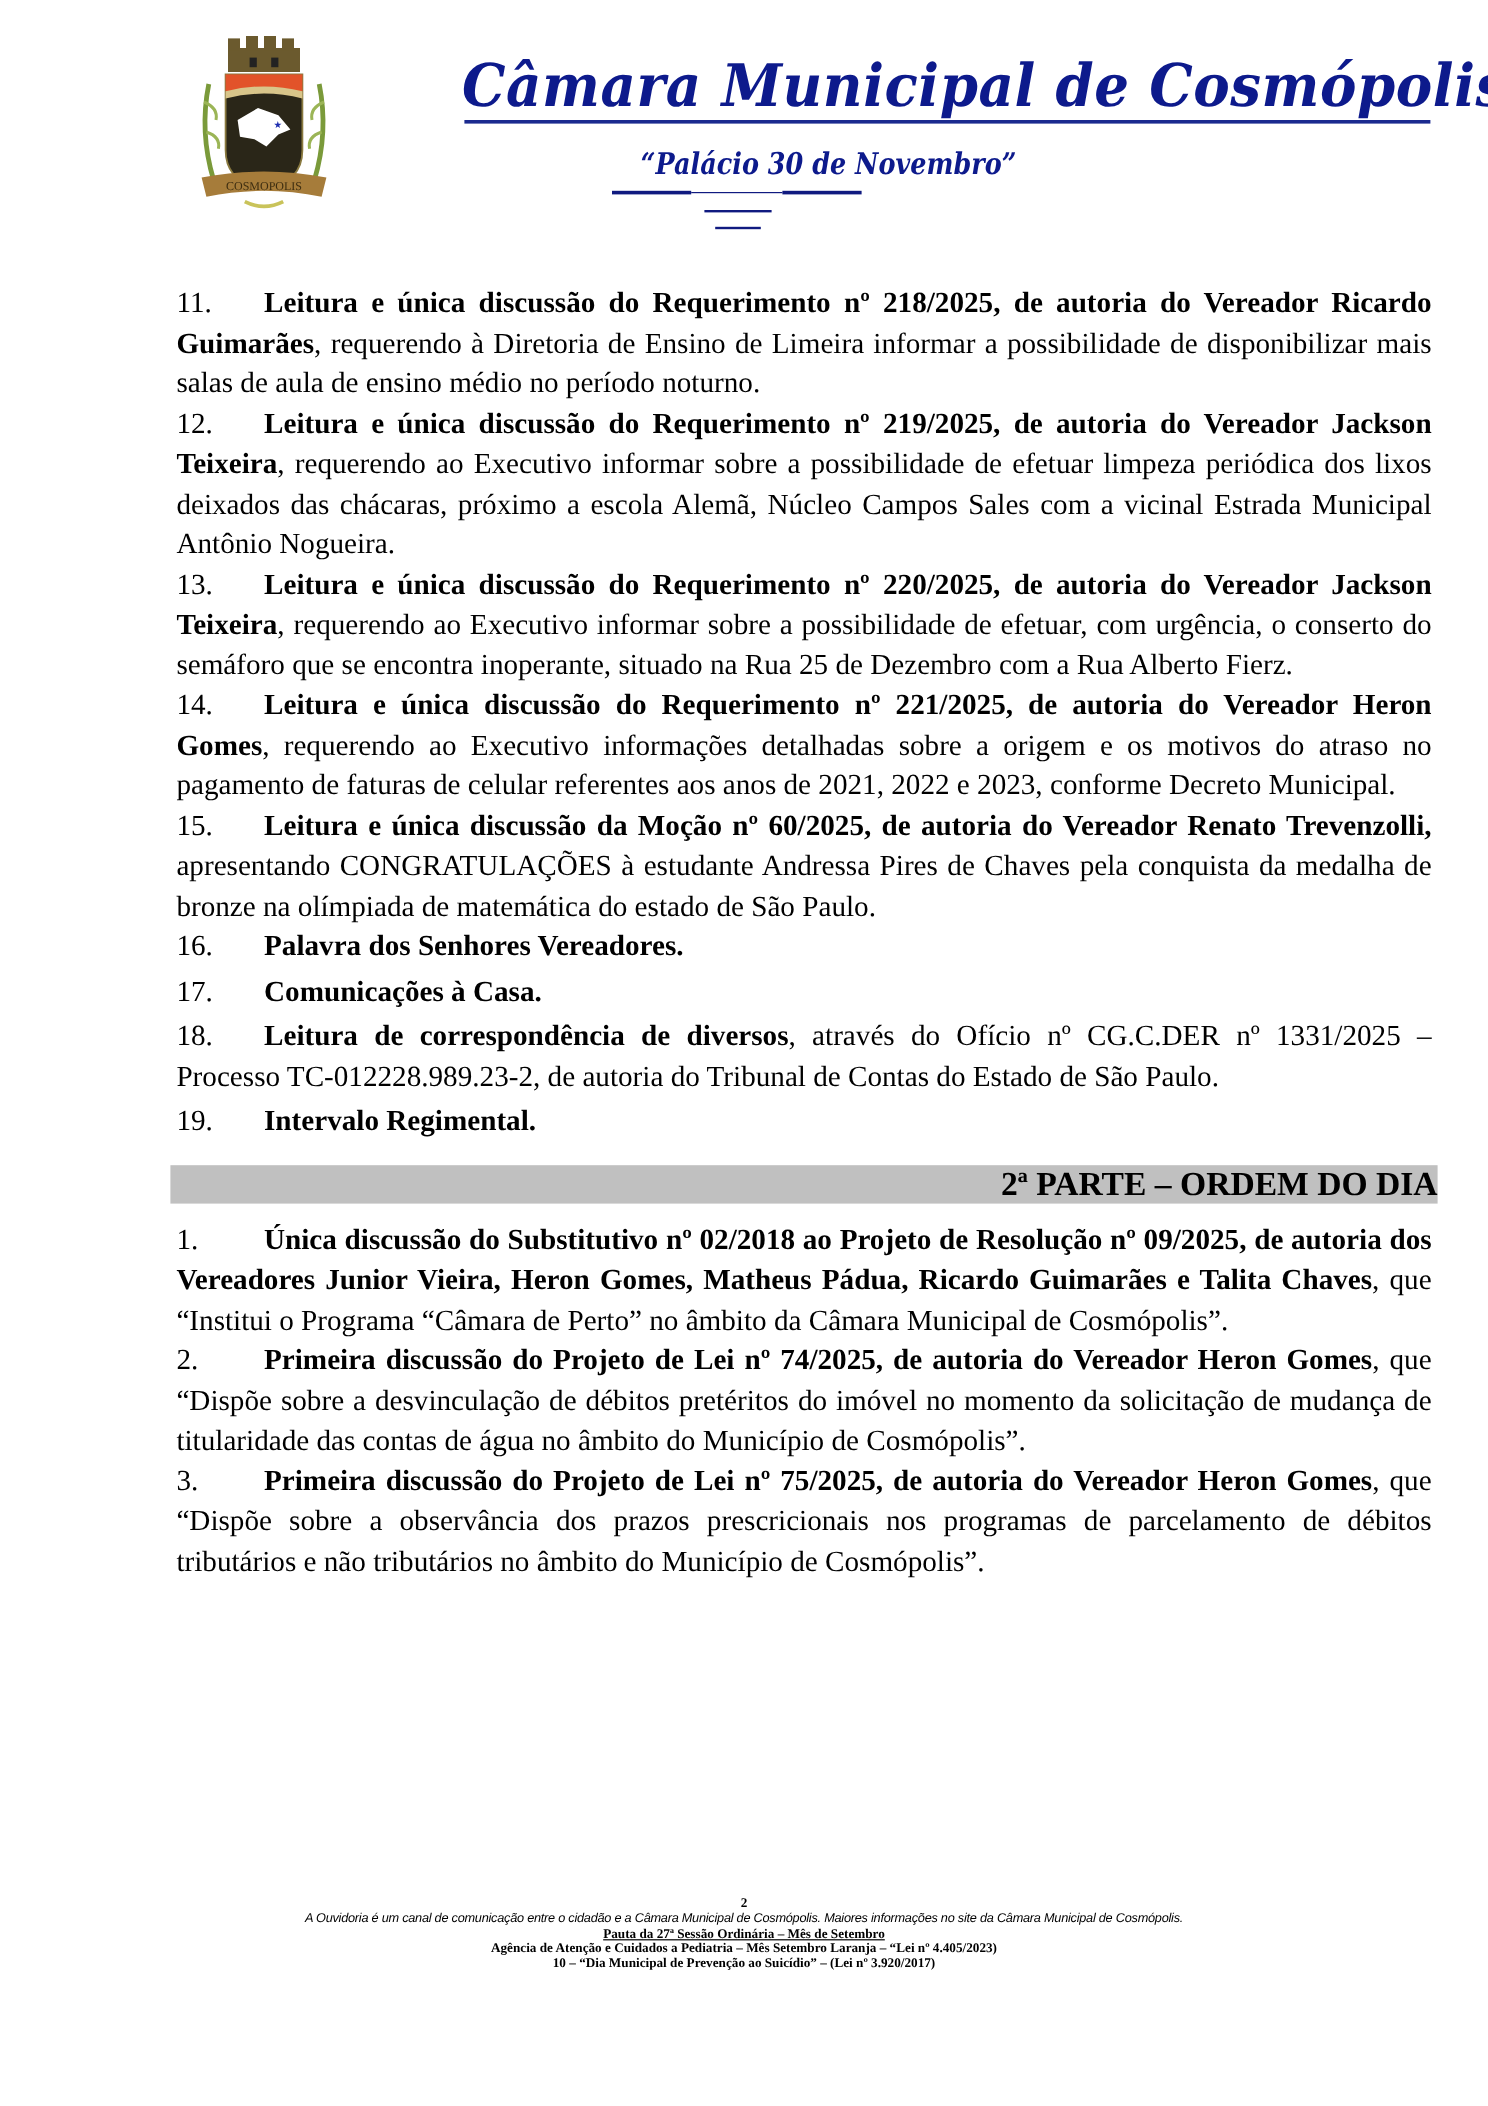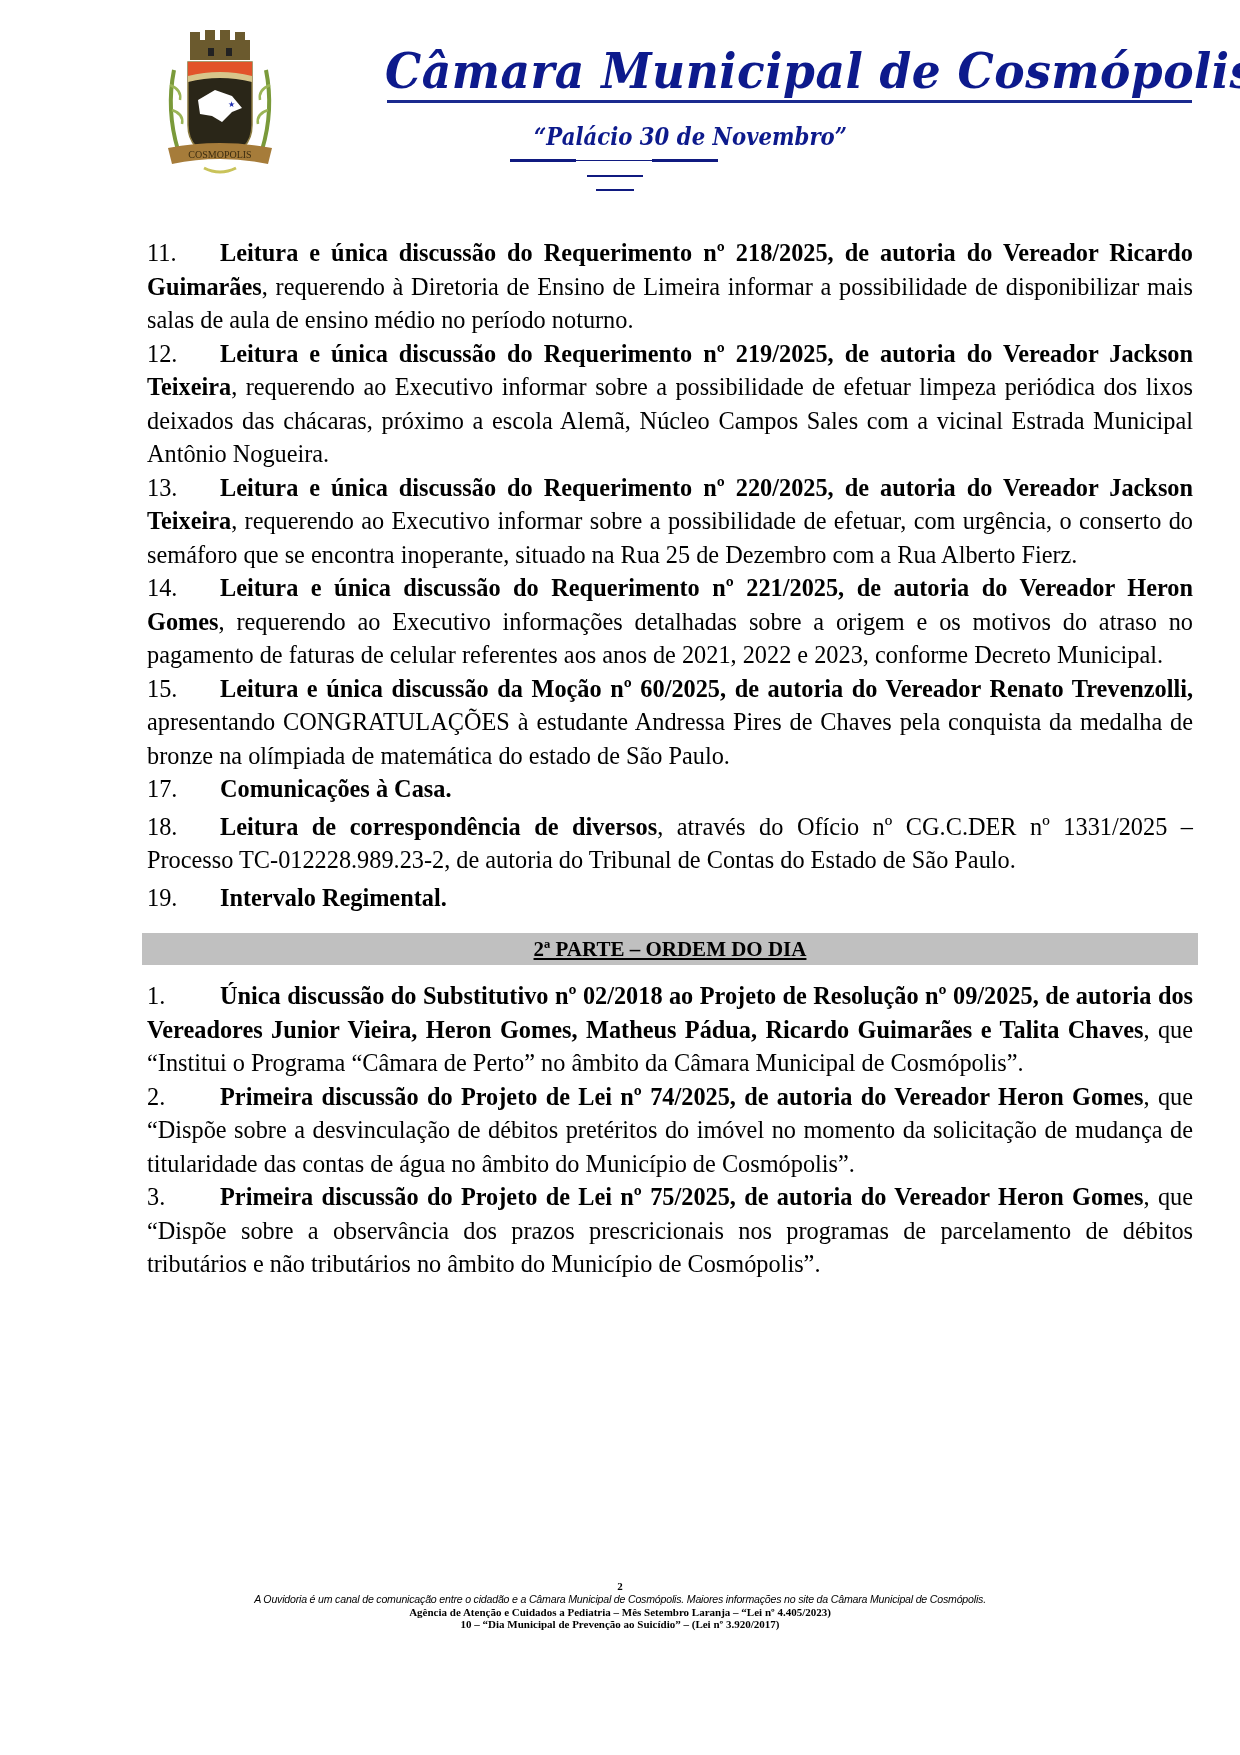--- a/index.html
+++ b/index.html
@@ -25,21 +25,21 @@
 
     
     .content { position: absolute; left: 147px; top: 220px; width: 1046px; margin-top: 16px; }
     .item { font-size: 24.3px; line-height: 33.5px; text-align: justify; text-align-last: left; margin: 0; }
     .item .num { display: inline-block; width: 73px; }
     .item b { font-weight: bold; }
     .item.short { margin-bottom: 4px; }
 
     .section-bar {
       background: #c0c0c0; height: 32px; margin: 19px -5px 14px -5px;
-      text-align: center; font-weight: bold; font-size: 21px; line-height: 33px; text-decoration: underline;
+      text-align: right; font-weight: bold; font-size: 28px; line-height: 33px;
     }
 
     
     .footer { position: absolute; left: 0; top: 1580px; width: 1240px; text-align: center; }
     .page-number { font-size: 11px; font-weight: bold; font-family: "Liberation Serif", serif; line-height: 12px; }
     .ouvidoria { font-family: "Liberation Sans", sans-serif; font-style: italic; font-size: 10.6px; line-height: 14px; letter-spacing: -0.2px; }
     .pauta { font-size: 11px; font-weight: bold; text-decoration: underline; line-height: 12px; }
     .foot-line { font-size: 11px; font-weight: bold; line-height: 12px; }
   </style>
 </head>
@@ -86,32 +86,34 @@
   <div class="deco-line" style="left:596px; top:189px; width:38px; height:2px;"></div>
 </div>
 
 <div class="content">
   <div>
     <p class="item"><span class="num">11.</span><b>Leitura e única discussão do Requerimento nº 218/2025, de autoria do Vereador Ricardo Guimarães</b><span>, requerendo à Diretoria de Ensino de Limeira informar a possibilidade de disponibilizar mais salas de aula de ensino médio no período noturno.</span></p>
     <p class="item"><span class="num">12.</span><b>Leitura e única discussão do Requerimento nº 219/2025, de autoria do Vereador Jackson Teixeira</b><span>, requerendo ao Executivo informar sobre a possibilidade de efetuar limpeza periódica dos lixos deixados das chácaras, próximo a escola Alemã, Núcleo Campos Sales com a vicinal Estrada Municipal Antônio Nogueira.</span></p>
     <p class="item"><span class="num">13.</span><b>Leitura e única discussão do Requerimento nº 220/2025, de autoria do Vereador Jackson Teixeira</b><span>, requerendo ao Executivo informar sobre a possibilidade de efetuar, com urgência, o conserto do semáforo que se encontra inoperante, situado na Rua 25 de Dezembro com a Rua Alberto Fierz.</span></p>
     <p class="item"><span class="num">14.</span><b>Leitura e única discussão do Requerimento nº 221/2025, de autoria do Vereador Heron Gomes</b><span>, requerendo ao Executivo informações detalhadas sobre a origem e os motivos do atraso no pagamento de faturas de celular referentes aos anos de 2021, 2022 e 2023, conforme Decreto Municipal.</span></p>
     <p class="item"><span class="num">15.</span><b>Leitura e única discussão da Moção nº 60/2025, de autoria do Vereador Renato Trevenzolli,</b><span> apresentando CONGRATULAÇÕES à estudante Andressa Pires de Chaves pela conquista da medalha de bronze na olímpiada de matemática do estado de São Paulo.</span></p>
+    <p class="item short"><span class="num">16.</span><b>Palavra dos Senhores Vereadores.</b><span></span></p>
     <p class="item short"><span class="num">17.</span><b>Comunicações à Casa.</b><span></span></p>
     <p class="item short"><span class="num">18.</span><b>Leitura de correspondência de diversos</b><span>, através do Ofício nº CG.C.DER nº 1331/2025 – Processo TC-012228.989.23-2, de autoria do Tribunal de Contas do Estado de São Paulo.</span></p>
     <p class="item"><span class="num">19.</span><b>Intervalo Regimental.</b><span></span></p>
   </div>
 
   <div class="section-bar">2ª PARTE – ORDEM DO DIA</div>
 
   <div>
     <p class="item"><span class="num">1.</span><b>Única discussão do Substitutivo nº 02/2018 ao Projeto de Resolução nº 09/2025, de autoria dos Vereadores Junior Vieira, Heron Gomes, Matheus Pádua, Ricardo Guimarães e Talita Chaves</b><span>, que “Institui o Programa “Câmara de Perto” no âmbito da Câmara Municipal de Cosmópolis”.</span></p>
     <p class="item"><span class="num">2.</span><b>Primeira discussão do Projeto de Lei nº 74/2025, de autoria do Vereador Heron Gomes</b><span>, que “Dispõe sobre a desvinculação de débitos pretéritos do imóvel no momento da solicitação de mudança de titularidade das contas de água no âmbito do Município de Cosmópolis”.</span></p>
     <p class="item"><span class="num">3.</span><b>Primeira discussão do Projeto de Lei nº 75/2025, de autoria do Vereador Heron Gomes</b><span>, que “Dispõe sobre a observância dos prazos prescricionais nos programas de parcelamento de débitos tributários e não tributários no âmbito do Município de Cosmópolis”.</span></p>
   </div>
 </div>
 
 <div class="footer">
   <div class="page-number">2</div>
   <div class="ouvidoria">A Ouvidoria é um canal de comunicação entre o cidadão e a Câmara Municipal de Cosmópolis. Maiores informações no site da Câmara Municipal de Cosmópolis.</div>
+  <div class="pauta">Pauta da 27ª Sessão Ordinária – Mês de Setembro</div>
   <div class="foot-line">Agência de Atenção e Cuidados a Pediatria – Mês Setembro Laranja – “Lei nº 4.405/2023)</div>
   <div class="foot-line">10 – “Dia Municipal de Prevenção ao Suicídio” – (Lei nº 3.920/2017)</div>
 </div>
 
 </body></html>

